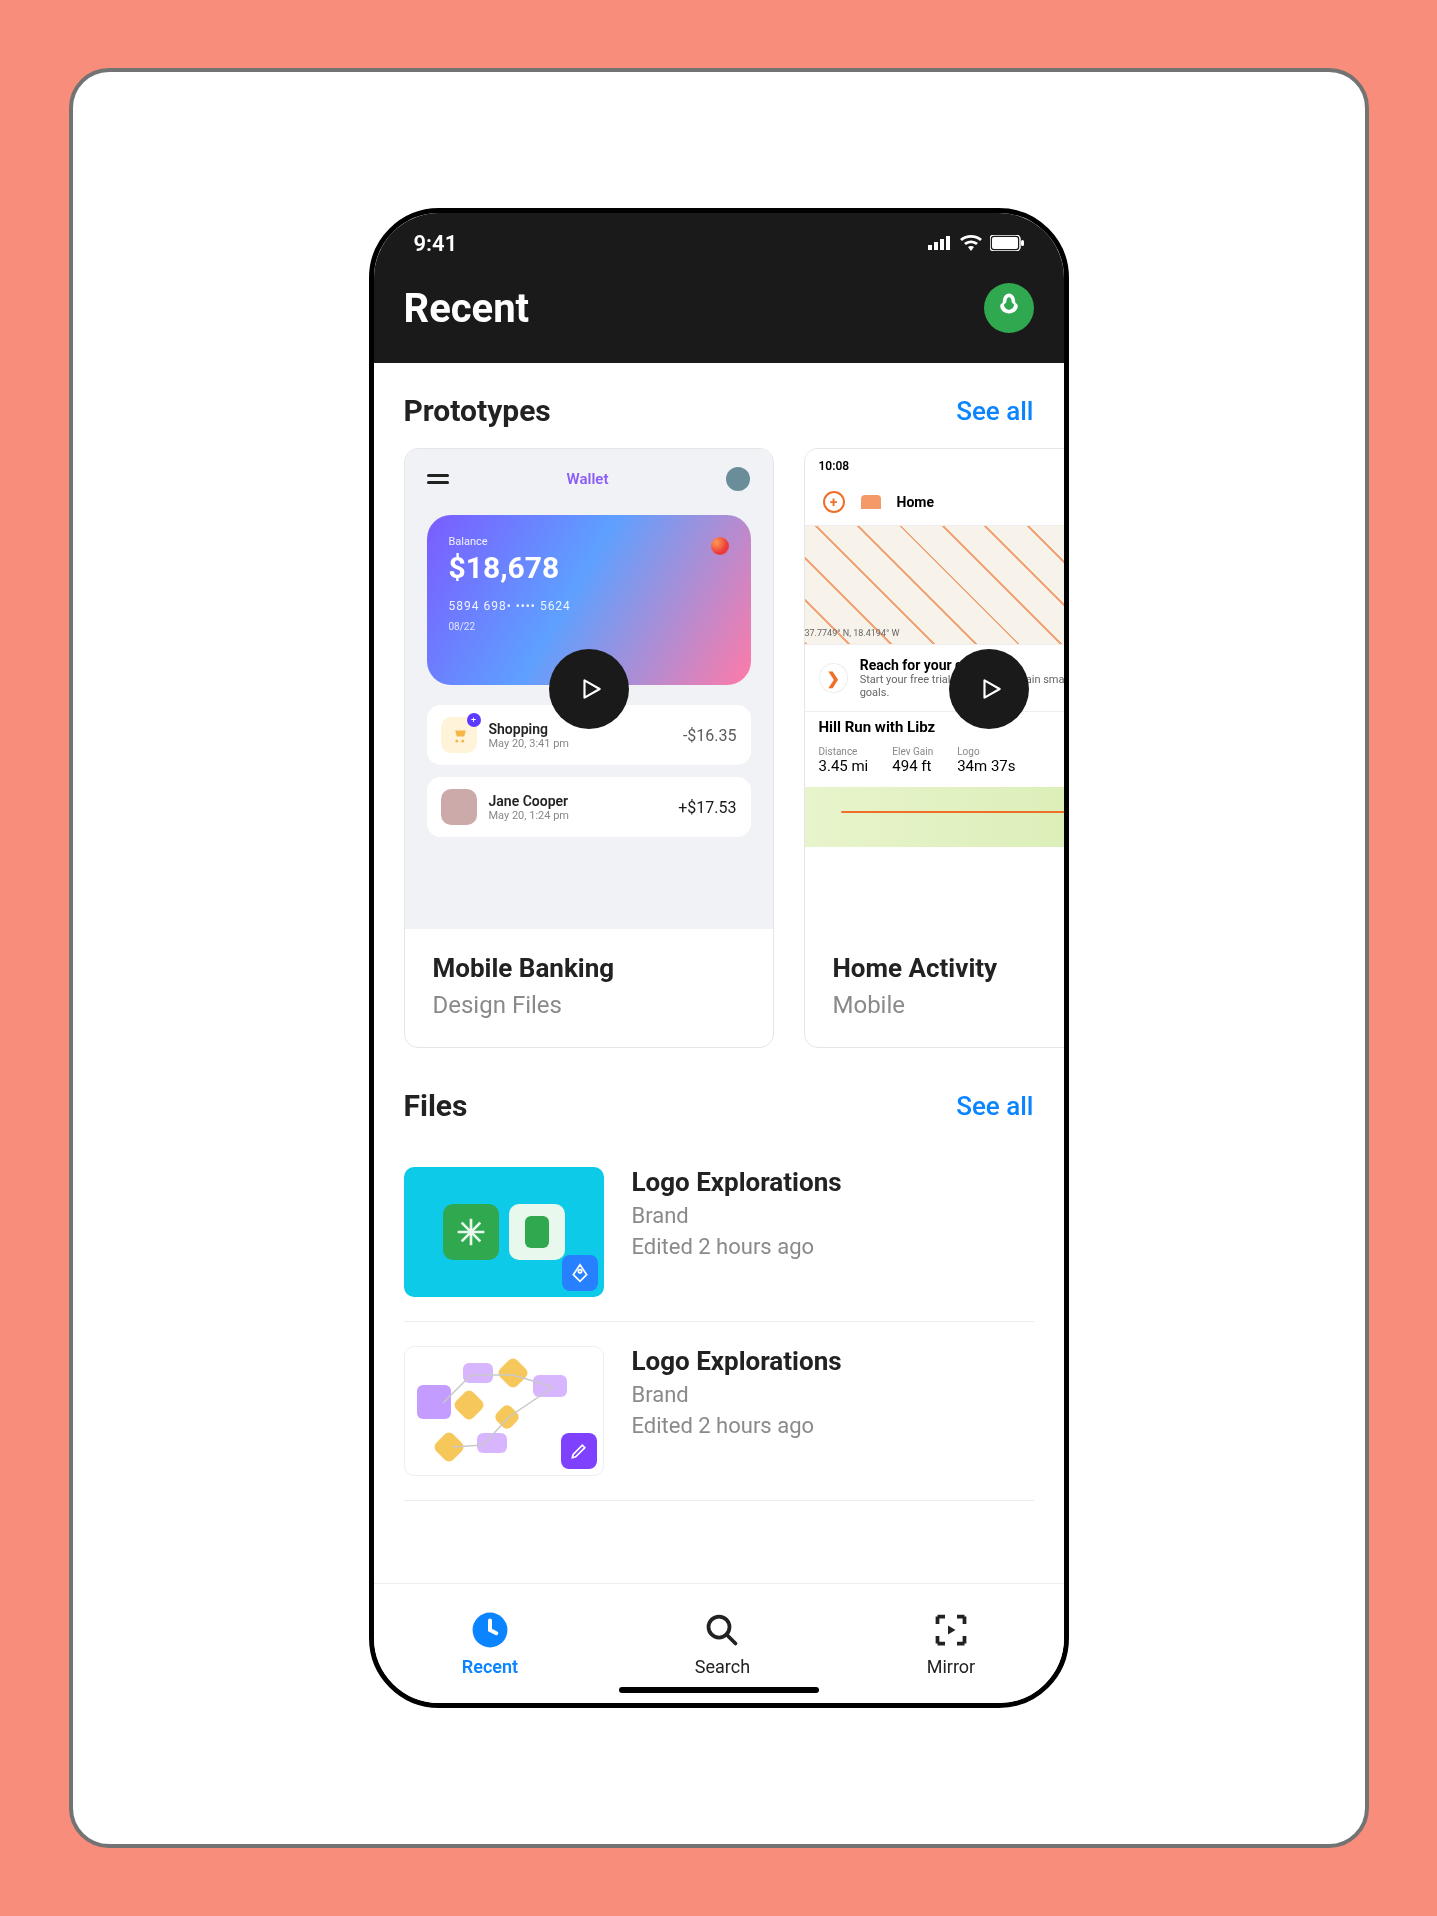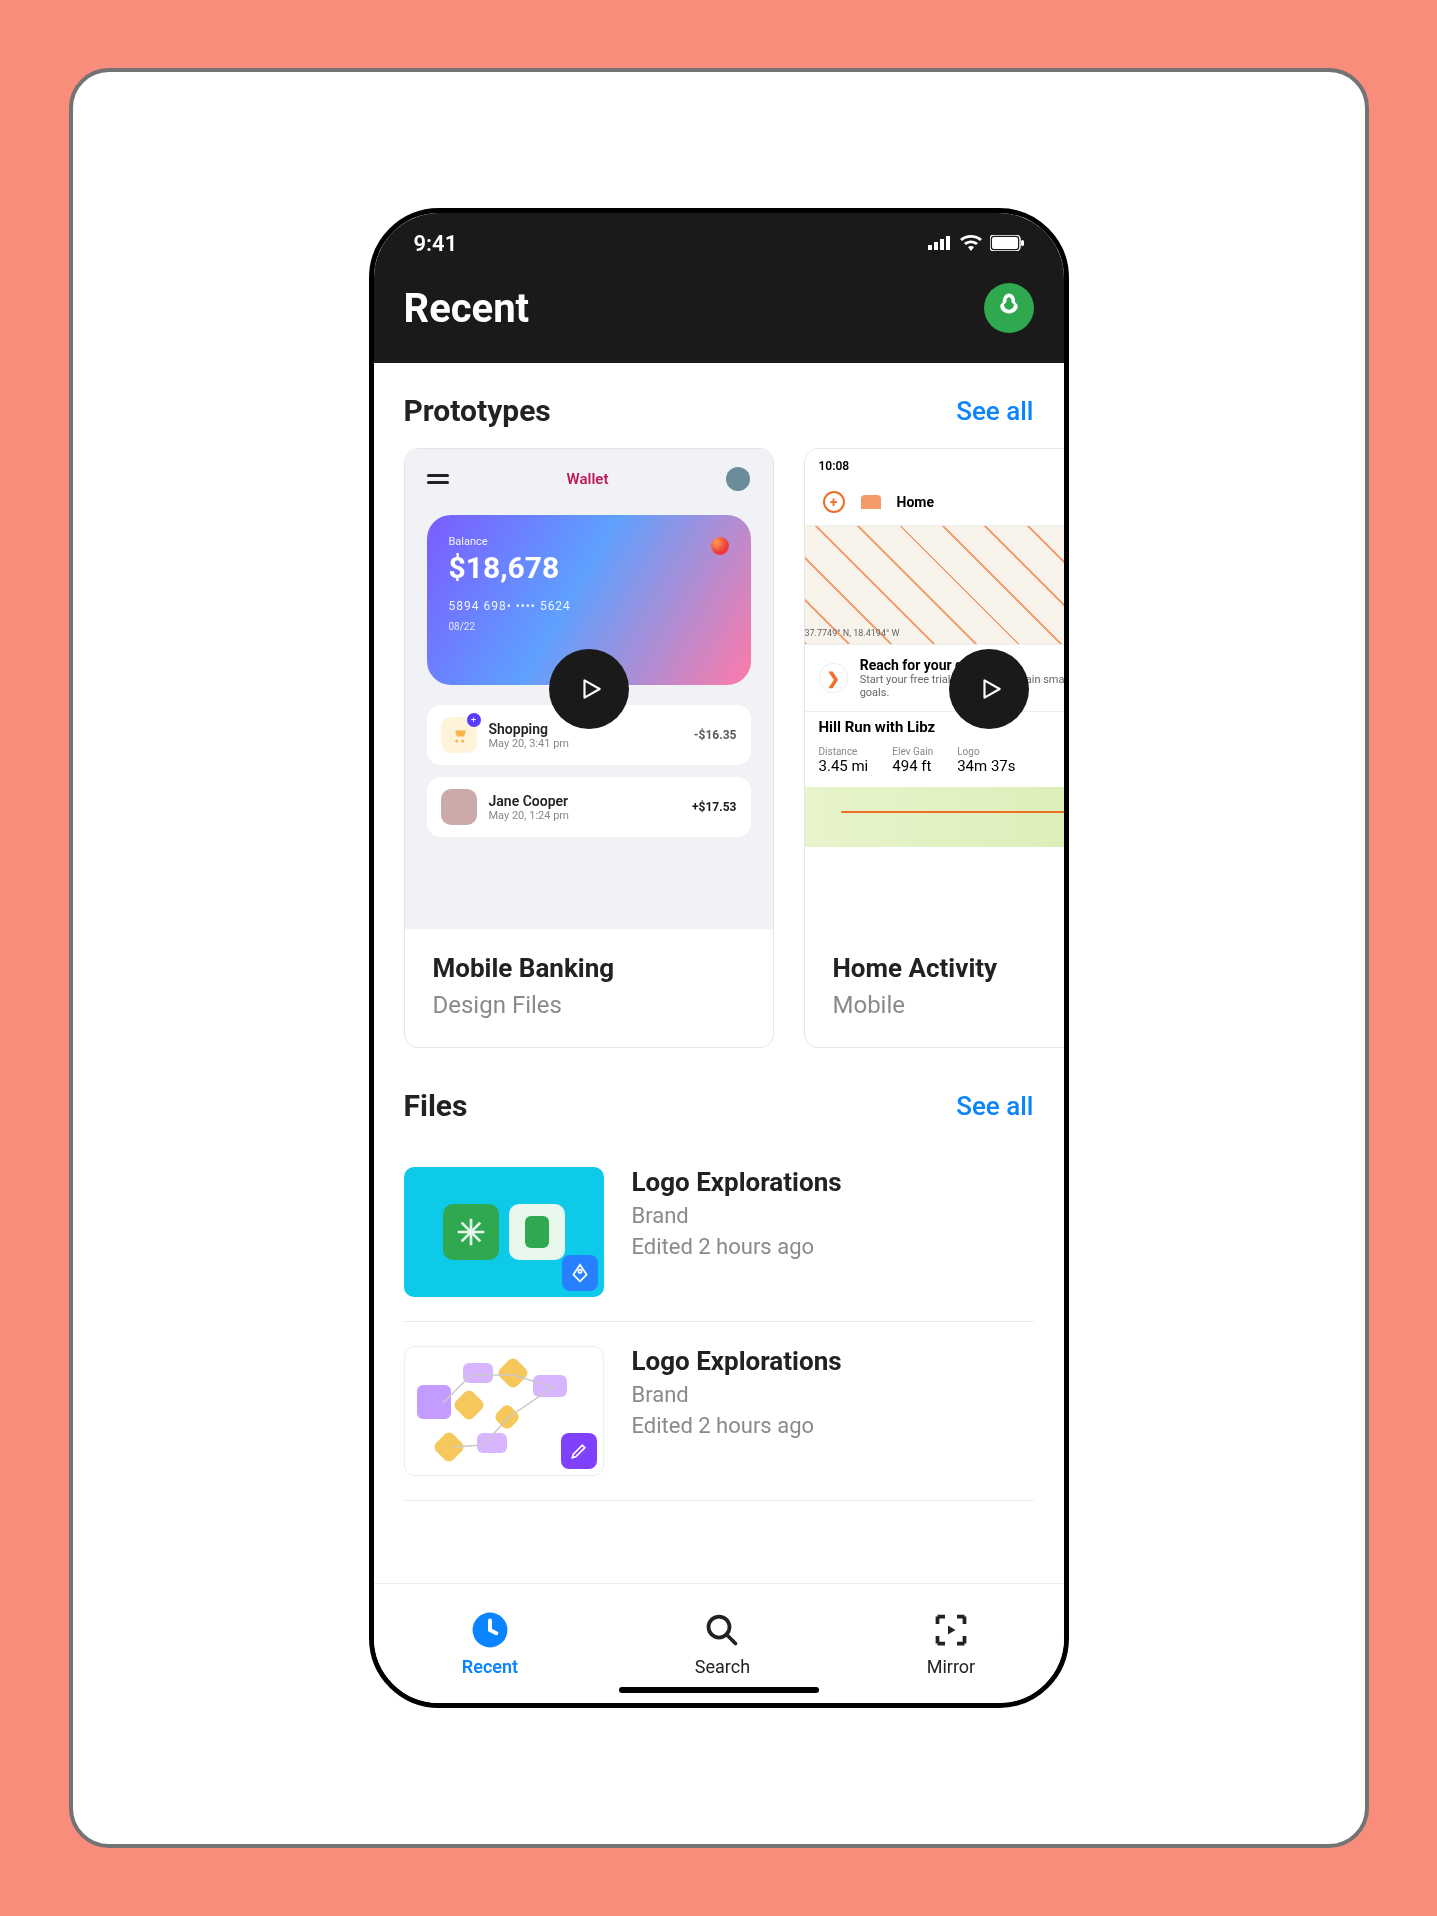--- a/index.html
+++ b/index.html
@@ -108,21 +108,21 @@
   .wallet-top {
     display: flex; align-items: center; justify-content: space-between;
     padding: 18px 22px 24px 22px;
   }
   .hamburger { width: 22px; height: 10px; position: relative; }
   .hamburger::before, .hamburger::after {
     content: ''; position: absolute; left: 0; width: 22px; height: 3px;
     background: #222; border-radius: 2px;
   }
   .hamburger::before { top: 0; } .hamburger::after { bottom: 0; }
-  .wallet-lbl { font-size: 15px; font-weight: 600; color: #be185d; }
+  .wallet-lbl { font-size: 15px; font-weight: 600; color: #8b5cf6; }
   .mini-av { width: 24px; height: 24px; border-radius: 50%; background: #6b8d9a; }
   .card-shape {
     margin: 0 22px; height: 170px; border-radius: 24px;
     background: linear-gradient(120deg, #7b5cff 0%, #5ea0ff 45%, #ff7aa8 100%);
     padding: 20px 22px; color: #fff;
     position: relative;
   }
   .card-balance-lbl { font-size: 11px; opacity: .9; }
   .card-balance { font-size: 30px; font-weight: 700; margin: 2px 0 14px 0; }
   .card-digits { font-size: 12px; opacity: .9; letter-spacing: 1px; }
@@ -143,21 +143,21 @@
     position: relative;
   }
   .tx .ic .dot {
     position: absolute; top: -4px; right: -4px; width: 14px; height:14px;
     border-radius:50%; background:#5a3bff; color:#fff; font-size:9px;
     display:flex;align-items:center;justify-content:center;
   }
   .tx .ic2 { width: 36px; height: 36px; border-radius: 10px; background: #caa; }
   .tx .txname { font-size: 14px; font-weight: 600; color: #222; }
   .tx .txtime { font-size: 11px; color: #888; }
-  .tx .txamt { margin-left: auto; font-size: 12px; font-weight: 700; }
+  .tx .txamt { margin-left: auto; font-size: 16px; font-weight: 400; }
   .neg { color: #5a5a5a; } .pos { color: #1a1a1a; }
   
   .act-top { display:flex; justify-content:space-between; align-items:center; padding: 10px 14px; font-size:12px; font-weight:600; }
   .act-bar { display:flex; align-items:center; gap:16px; padding: 8px 18px 12px 18px; }
   .plus-circle { width:22px; height:22px; border:2px solid #f06f28; border-radius:50%; display:flex;align-items:center;justify-content:center; color:#f06f28; font-weight:700; font-size:14px; }
   .people-ic { width:20px; height:14px; background:#f06f28; border-radius:4px 4px 0 0; opacity:.7; }
   .act-home-lbl { flex:1; text-align:left; font-size:14px; font-weight:700; }
   .map-band {
     height: 120px;
     background:

